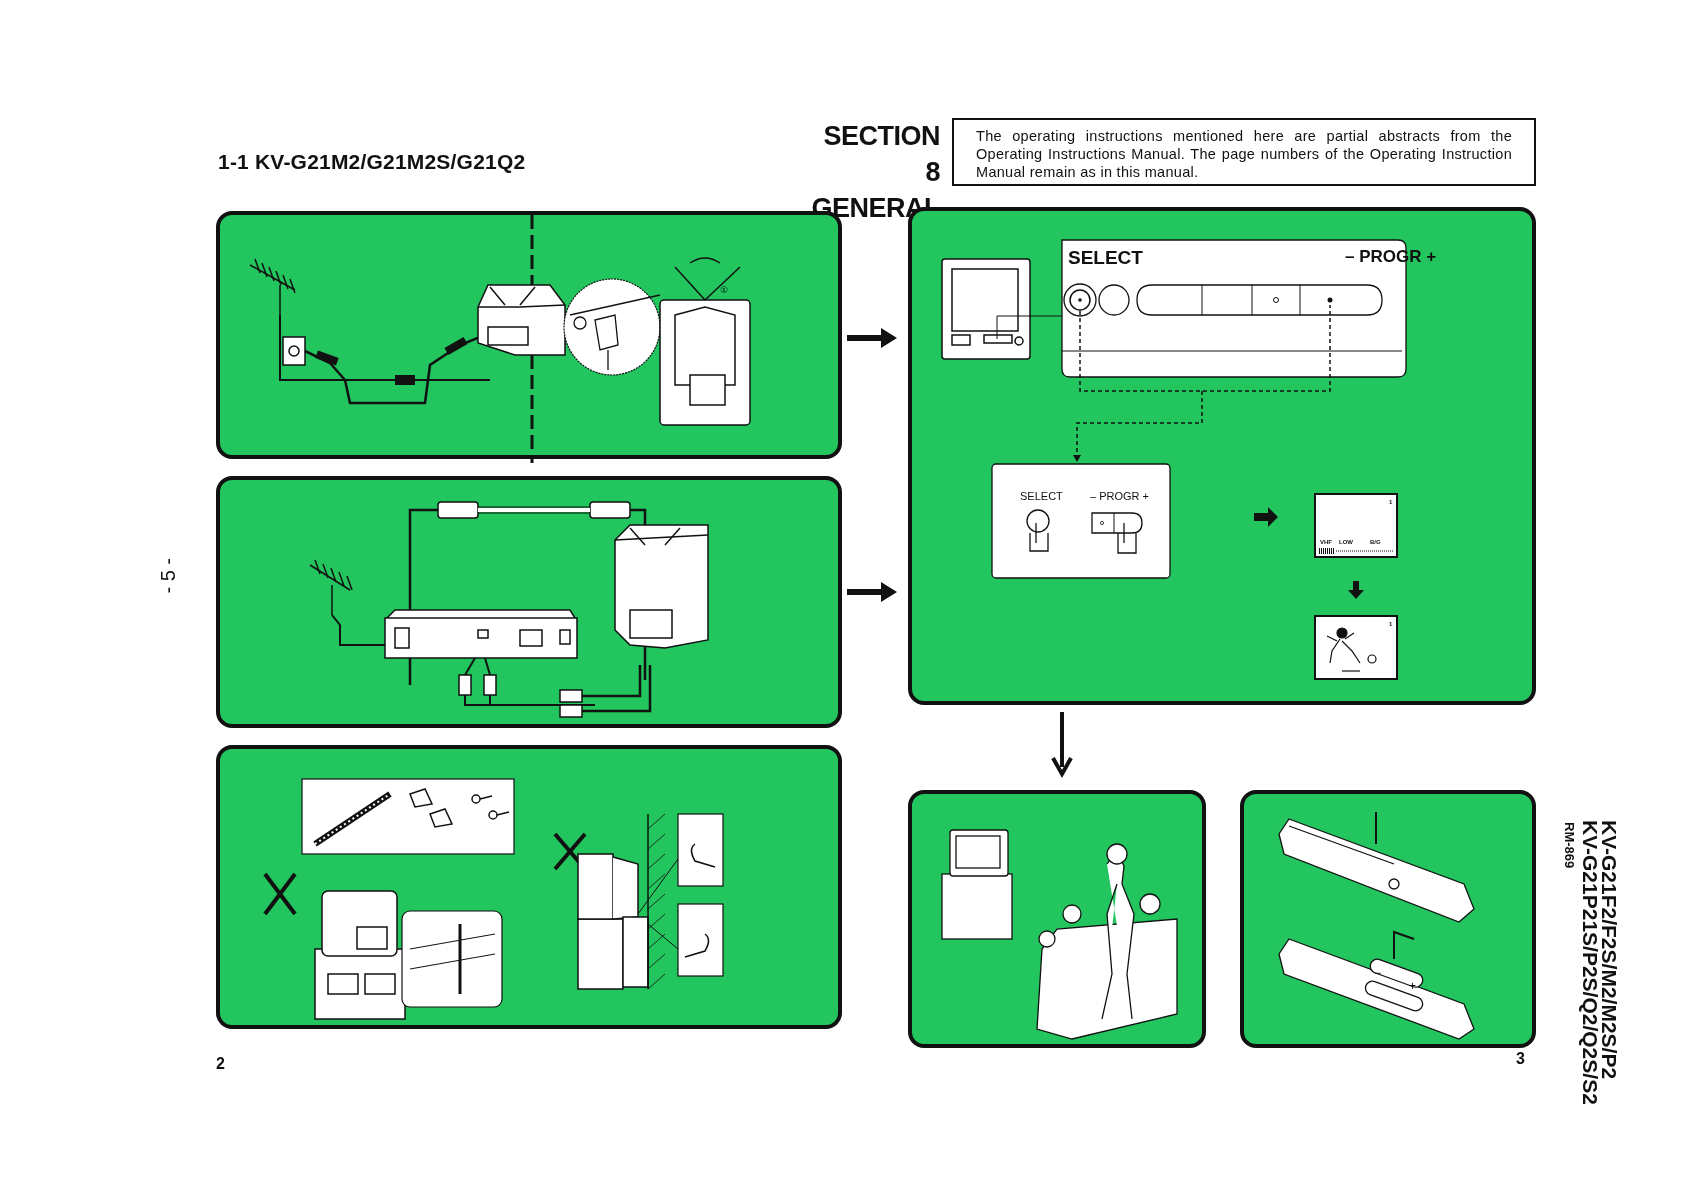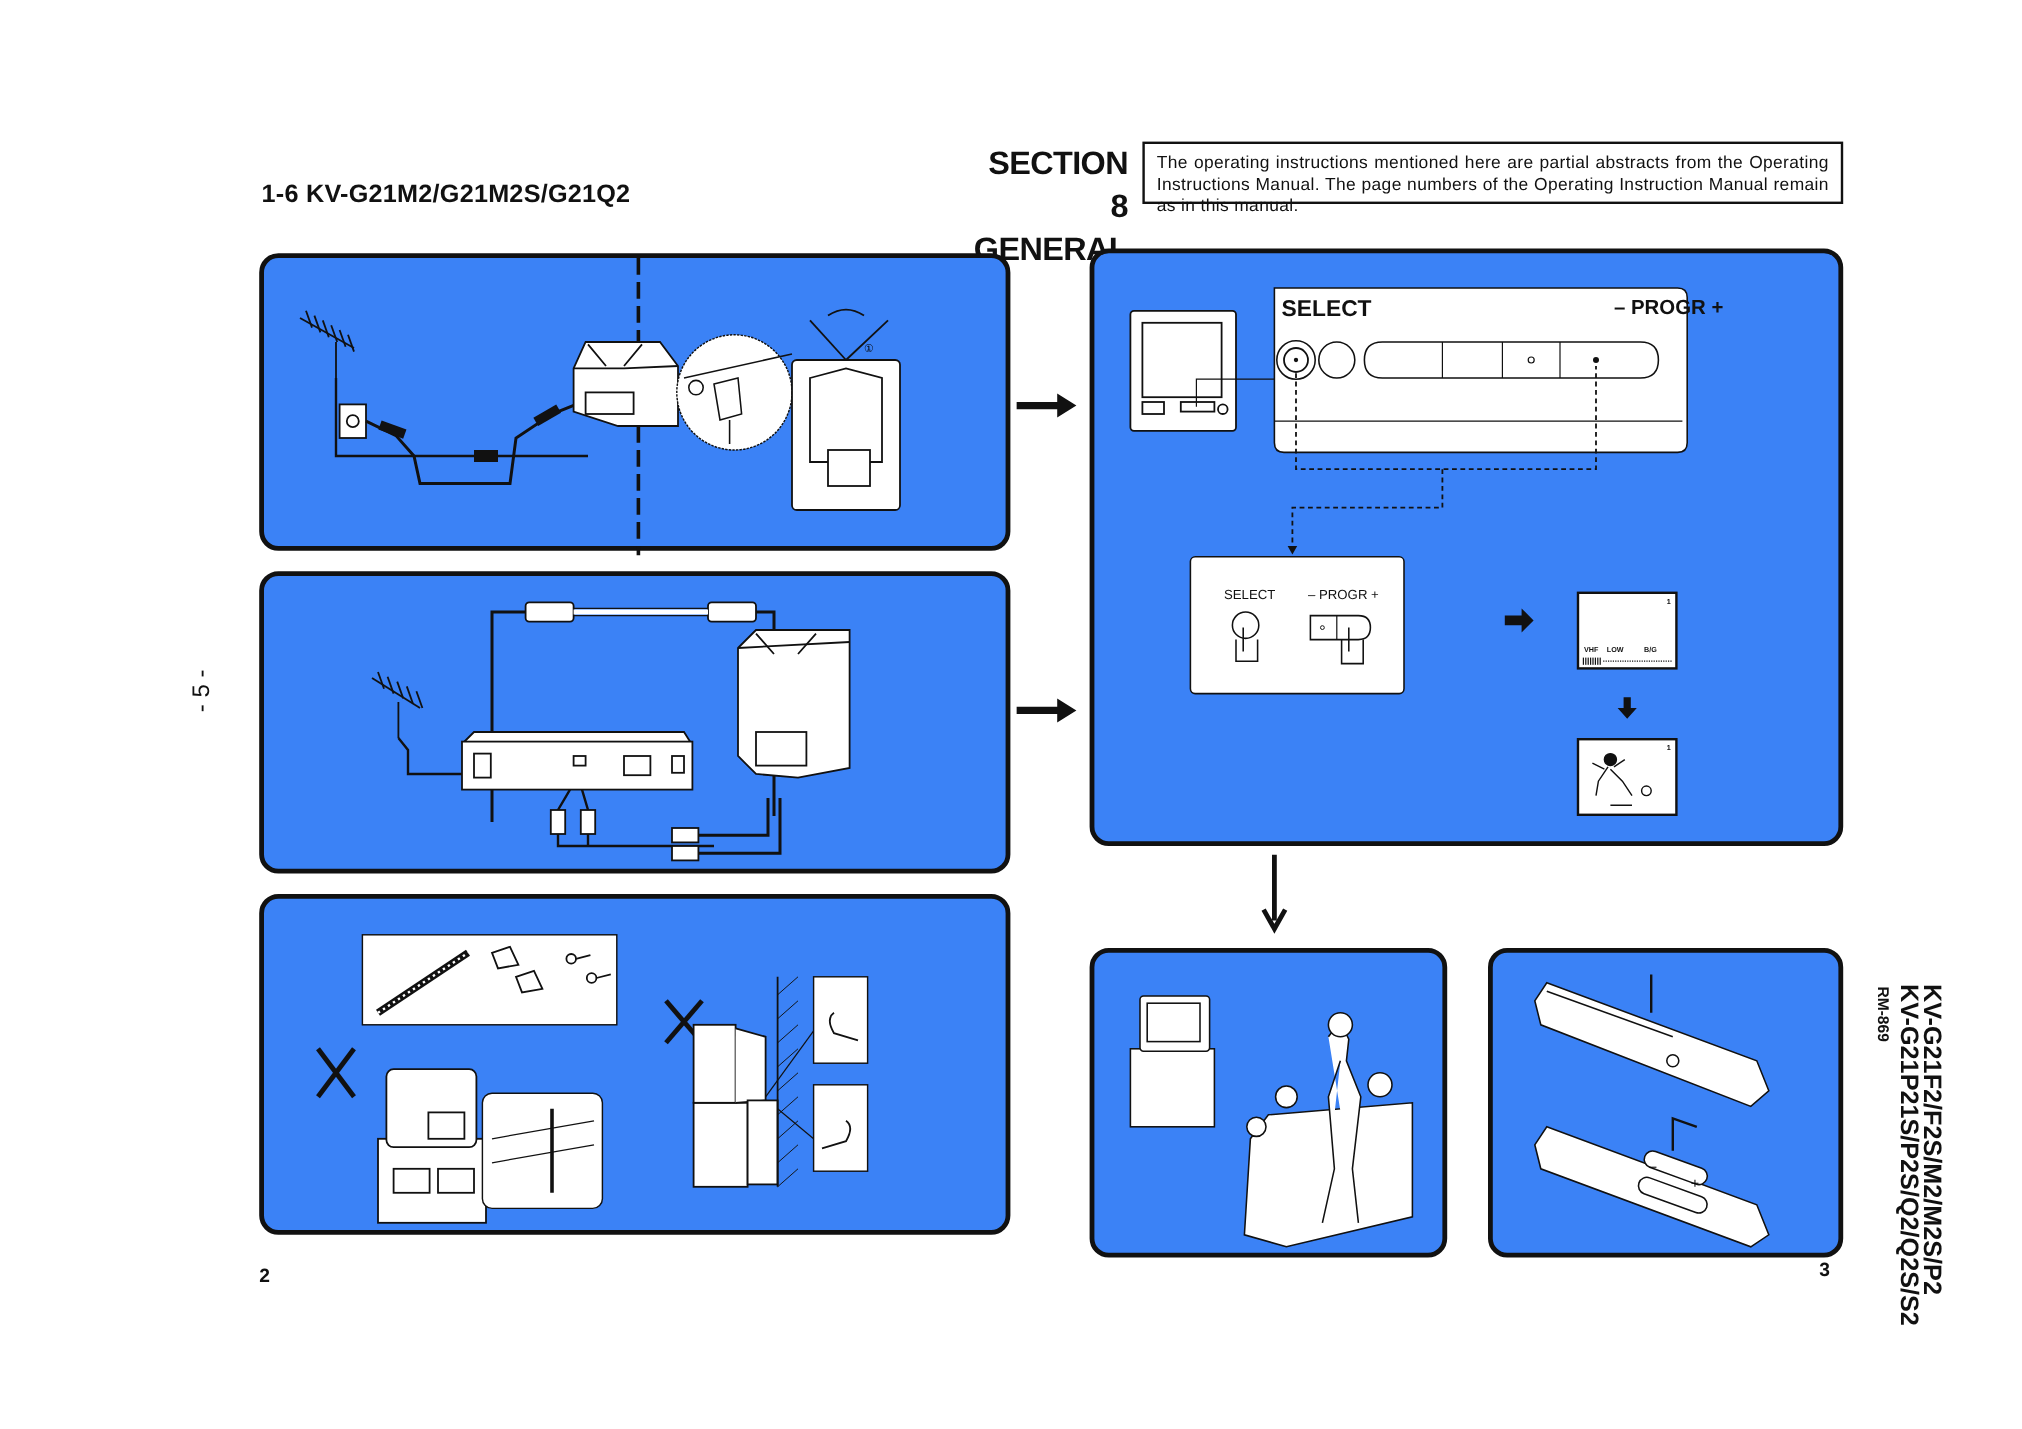--- a/index.html
+++ b/index.html
@@ -1,36 +1,36 @@
 <!DOCTYPE html>
 <html><head>
 <meta charset="utf-8">
 <style>
   html, body { margin:0; padding:0; background:#fff; }
   body { width:1685px; height:1191px; position:relative; overflow:hidden;
          font-family:"Liberation Sans", sans-serif; color:#111; }
   .abs { position:absolute; }
   .heading-left { left:218px; top:150px; font-size:21px; font-weight:bold; letter-spacing:0.2px; }
   .section-title { left:805px; top:118px; font-size:27px; font-weight:bold; line-height:36px; text-align:right; width:135px; letter-spacing:-0.5px; }
-  .note-box { left:952px; top:118px; width:584px; height:52px; border:2px solid #111; box-sizing:border-box;
-              padding:7px 10px; font-size:14.5px; line-height:18px; letter-spacing:0.3px; text-align:justify; }
-  .panel { position:absolute; border:4px solid #111; border-radius:16px; box-sizing:border-box; background:#3b82f6; }
+  .note-box { left:952px; top:118px; width:584px; height:68px; border:2px solid #111; box-sizing:border-box;
+              padding:7px 22px; font-size:14.5px; line-height:18px; letter-spacing:0.3px; text-align:justify; }
+  .panel { position:absolute; border:4px solid #111; border-radius:16px; box-sizing:border-box; background:#22c55e; }
   .panel svg { position:absolute; left:0; top:0; }
   .page-num { font-size:16px; font-weight:bold; }
   .side-num { left:158px; top:558px; font-size:20px; writing-mode:vertical-rl; transform:rotate(180deg); line-height:20px; }
   .vertical-model { position:absolute; writing-mode:vertical-rl; font-weight:bold; white-space:nowrap; }
   .arrow { position:absolute; }
   .ctl-label { position:absolute; font-weight:bold; font-size:19px; }
   .small-label { position:absolute; font-size:11px; }
   .tiny-label { position:absolute; font-size:6px; font-weight:bold; }
 </style>
 </head>
 <body>
 
-<div class="abs heading-left">1-6  KV-G21M2/G21M2S/G21Q2</div>
+<div class="abs heading-left">1-1  KV-G21M2/G21M2S/G21Q2</div>
 <div class="abs section-title">
   <div>SECTION 8</div>
   <div>GENERAL</div>
 </div>
 <div class="abs note-box">The operating instructions mentioned here are partial abstracts from the Operating Instructions Manual. The page numbers of the Operating Instruction Manual remain as in this manual.</div>
 
 <div class="abs side-num">- 5 -</div>
 
 <div class="panel" style="left:216px; top:211px; width:626px; height:248px;">
   <svg width="626" height="248">

